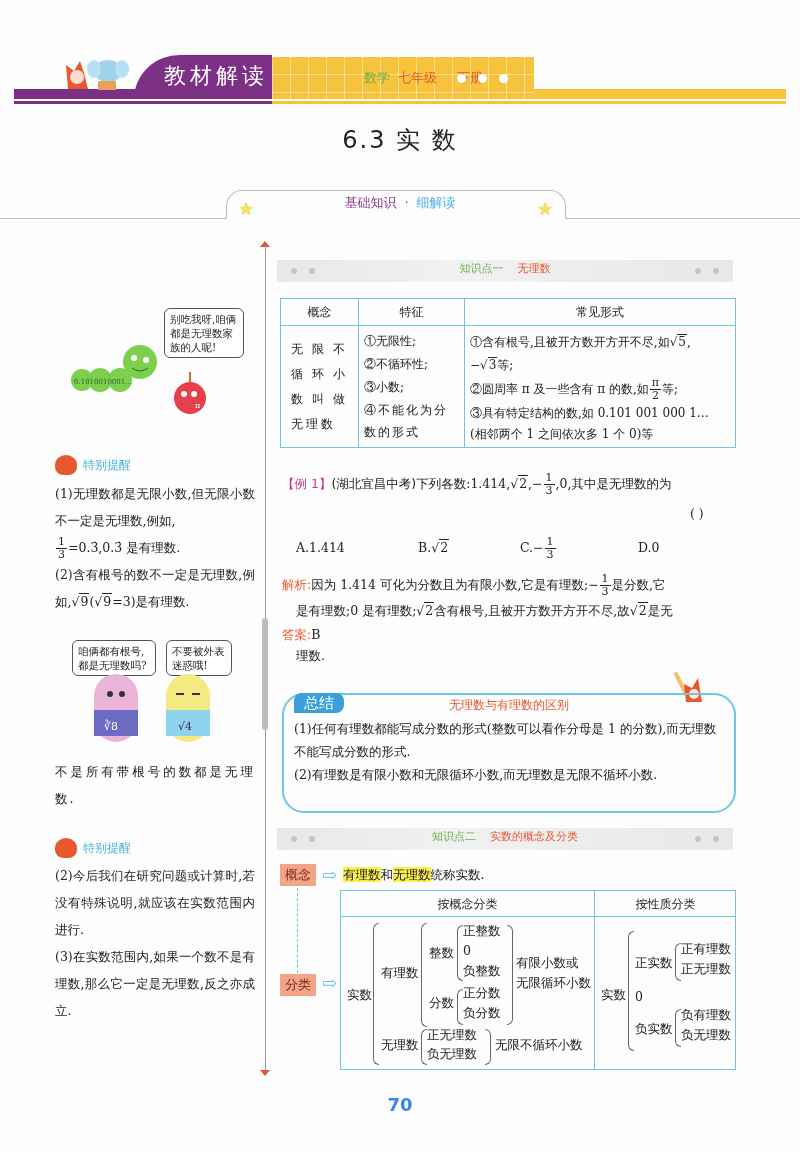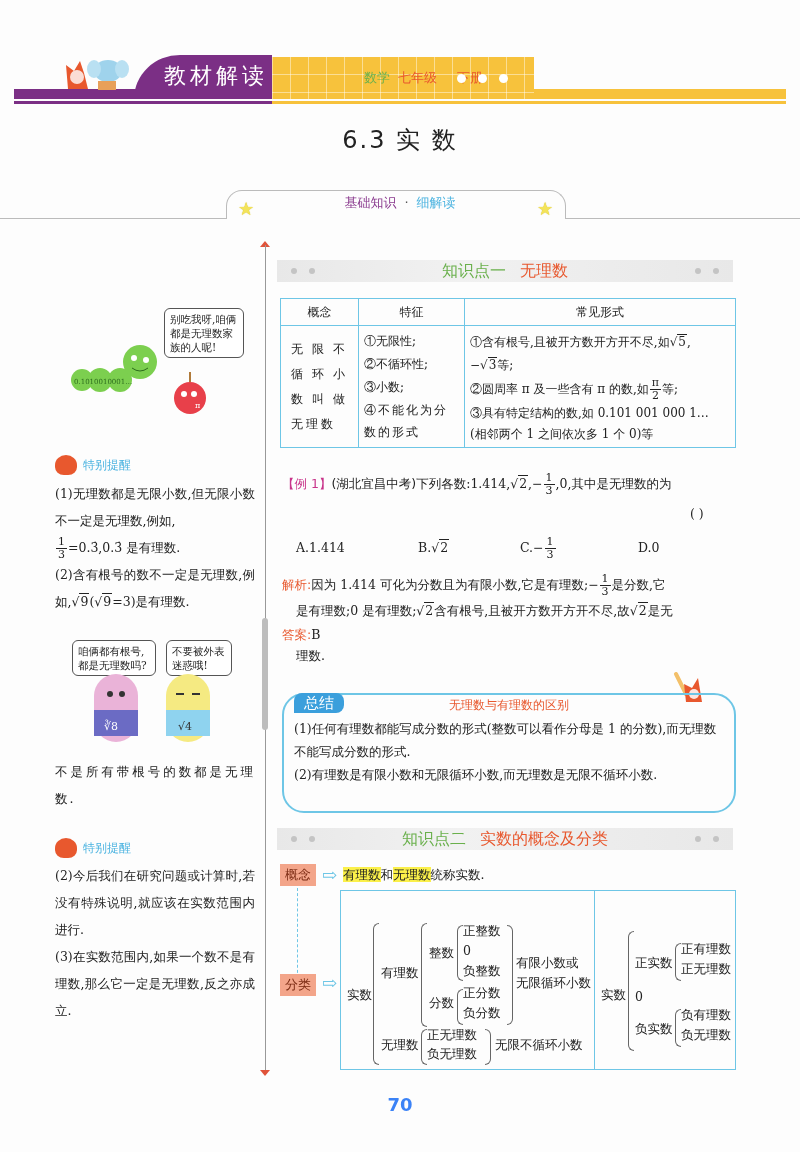--- a/index.html
+++ b/index.html
@@ -41,21 +41,21 @@
   .vline { left: 265px; top: 245px; width: 1px; height: 825px; background: #999; }
   .vtri-top { left: 260px; top: 241px; width: 0; height: 0; border-left: 5px solid transparent; border-right: 5px solid transparent; border-bottom: 6px solid #e0533a; }
   .vtri-bot { left: 260px; top: 1070px; width: 0; height: 0; border-left: 5px solid transparent; border-right: 5px solid transparent; border-top: 6px solid #e0533a; }
   .scroll-thumb { left: 262px; top: 618px; width: 6px; height: 112px; background: #bdbdbd; border-radius: 3px; }
 
   
   .kp-bar { left: 277px; height: 22px; width: 456px; background: linear-gradient(90deg, #e8e8e8, #f1f1f1 40%, #e8e8e8); }
   .kp-bar .dots-l, .kp-bar .dots-r { position: absolute; top: 8px; display: flex; gap: 12px; }
   .kp-bar .dots-l { left: 14px; } .kp-bar .dots-r { right: 14px; }
   .kp-bar .dots-l span, .kp-bar .dots-r span { width: 6px; height: 6px; border-radius: 50%; background: #c4c4c4; display: block; }
-  .kp-title { position: absolute; left: 0; width: 100%; top: 1px; text-align: center; font-family: "DejaVu Sans", sans-serif; font-size: 16px; }
+  .kp-title { position: absolute; left: 0; width: 100%; top: 1px; text-align: center; font-family: "DejaVu Sans", sans-serif; font-size: 11px; }
   .kp-title .n { color: #6ab04c; margin-right: 14px; }
   .kp-title .t { color: #e8582e; }
 
   
   .t1 { left: 280px; top: 298px; width: 456px; border-collapse: collapse; border: 1.5px solid #6ec6e6; font-size: 12px; }
   .t1 td, .t1 th { border: 1px solid #6ec6e6; font-weight: normal; vertical-align: middle; }
   .t1 th { height: 27px; text-align: center; }
   .t1 td { padding: 4px 5px; line-height: 23px; }
   .t1 .c1 { width: 78px; text-align: justify; padding: 0 10px; letter-spacing: 3px; line-height: 25px; }
   .t1 .c2 { width: 106px; }
@@ -240,20 +240,24 @@
   <span class="arrow">⇨</span>
   <span><span class="hl">有理数</span><span>和</span><span class="hl">无理数</span><span>统称实数.</span></span>
 </div>
 <div class="abs dash-v"></div>
 <div class="abs" style="left:280px;top:974px;display:flex;align-items:flex-start;gap:6px">
   <span class="tag-box">分类</span>
   <span class="arrow">⇨</span>
 </div>
 
 <div class="abs t2 tree">
+  <div class="t2-head">
+    <div style="left:0;width:253px">按概念分类</div>
+    <div style="left:253px;width:143px">按性质分类</div>
+  </div>
   <div class="t2-vsplit"></div>
 
   <span class="lbl" style="left:6px;top:96px">实数</span>
   <div class="brace" style="left:32px;top:32px;height:142px"></div>
   <span class="lbl" style="left:40px;top:74px">有理数</span>
   <div class="brace" style="left:80px;top:32px;height:104px"></div>
   <span class="lbl" style="left:88px;top:54px">整数</span>
   <div class="brace" style="left:116px;top:34px;height:56px"></div>
   <span class="lbl" style="left:122px;top:32px">正整数</span>
   <span class="lbl" style="left:122px;top:52px">0</span>

